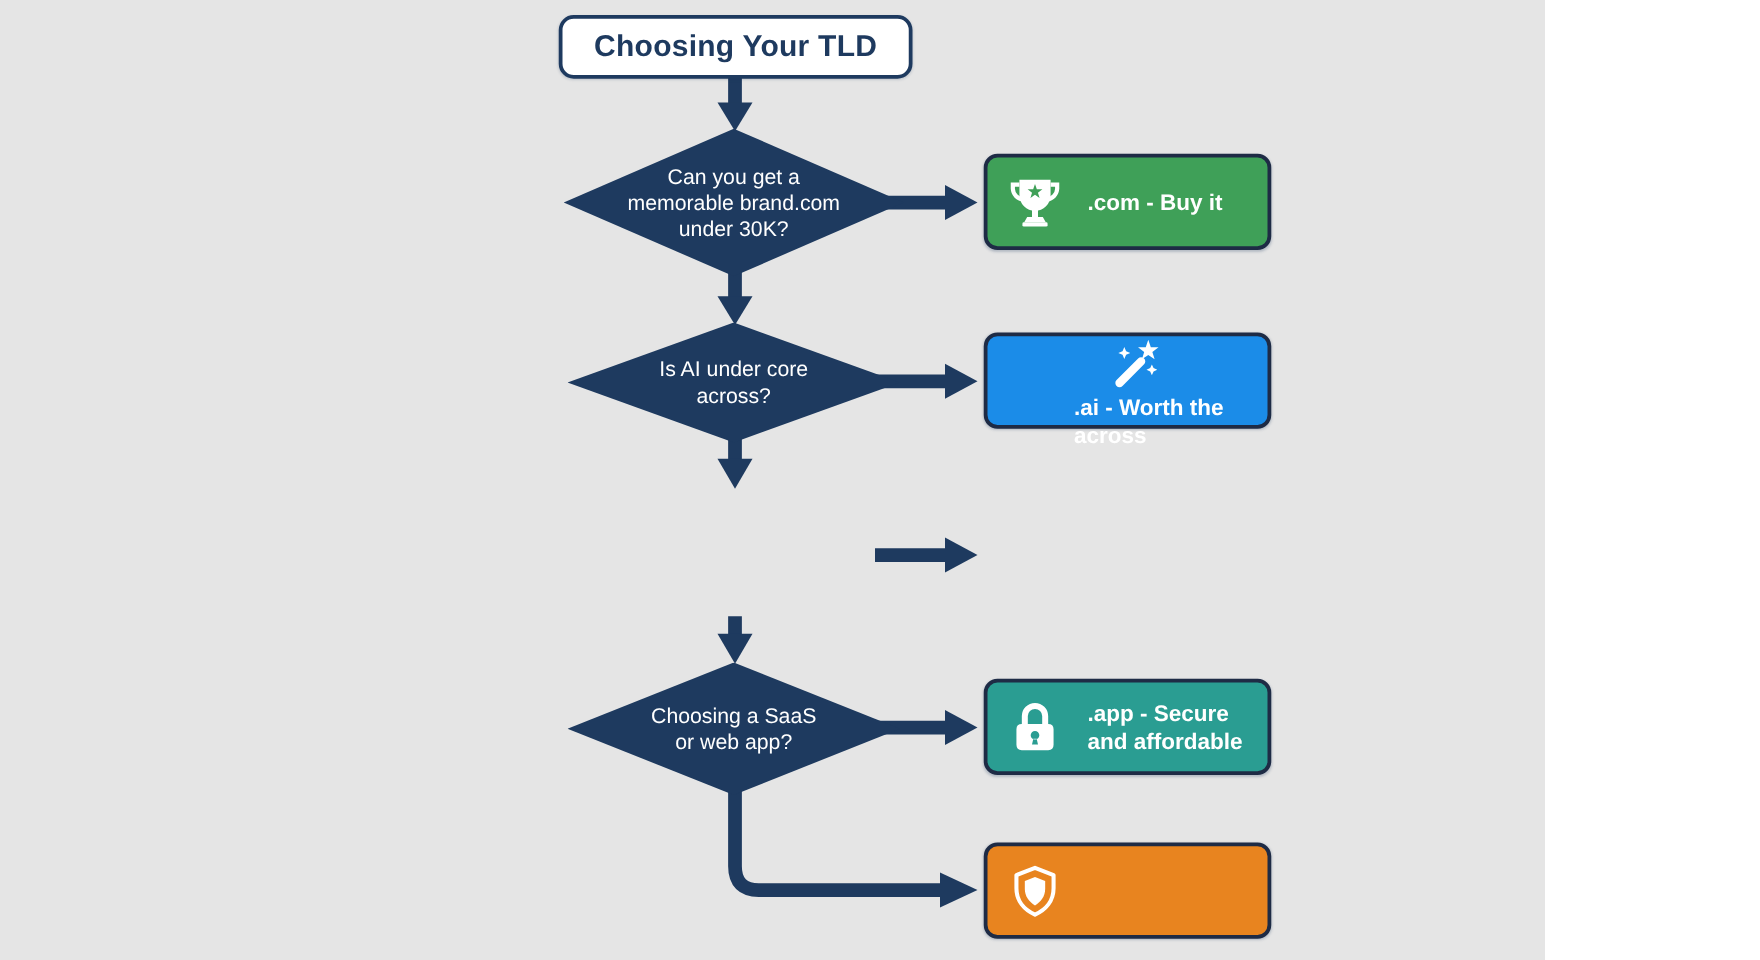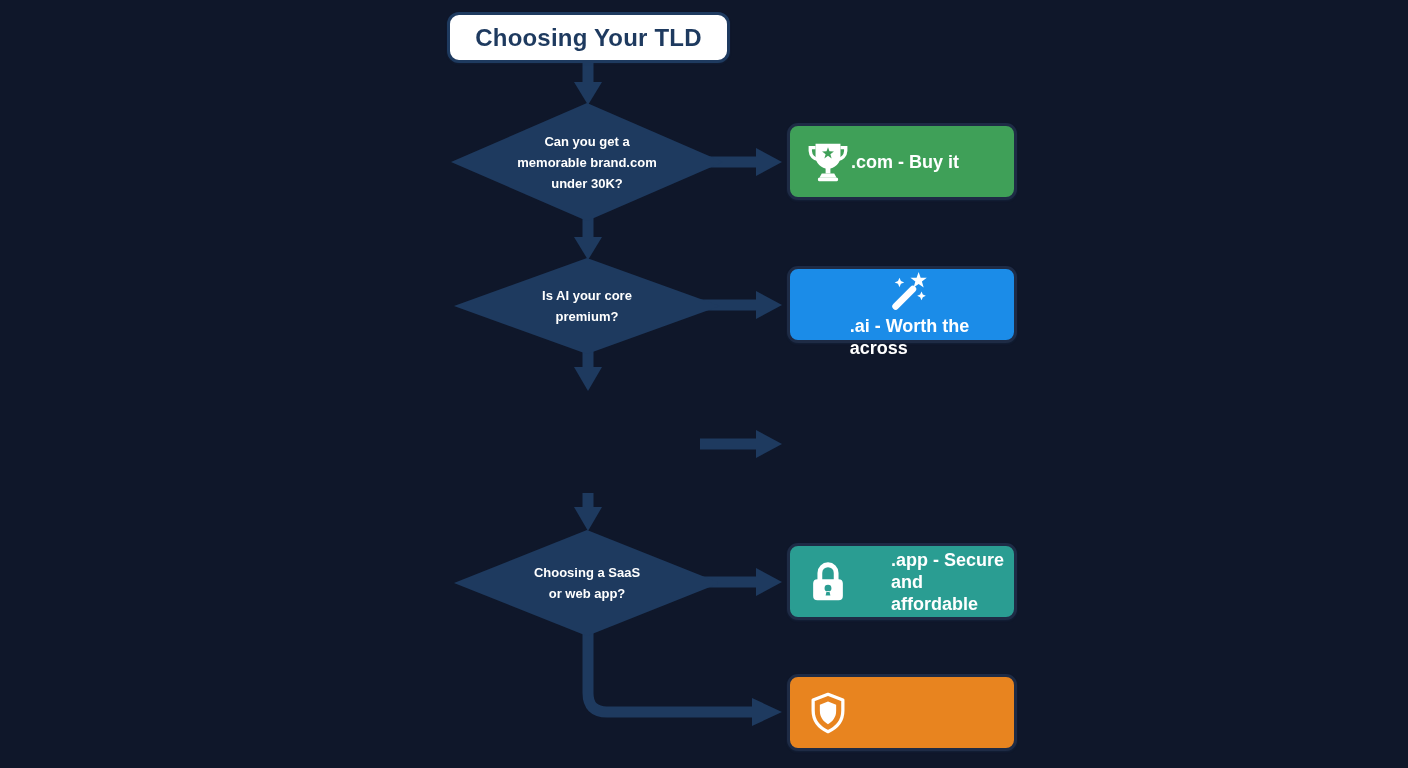--- a/index.html
+++ b/index.html
@@ -1,54 +1,54 @@
 <!DOCTYPE html>
 <html><head>
 <meta charset="utf-8">
 <style>
   html,body{margin:0;padding:0;background:#fff;}
   #canvas{
-    position:relative;width:1408px;height:768px;background:#0f172a;overflow:hidden;
+    position:relative;width:1236px;height:768px;background:#e5e5e5;overflow:hidden;
     font-family:"Liberation Sans", sans-serif;
   }
   
   .title-box{
     position:absolute;left:447px;top:12px;width:283px;height:51px;
     background:#ffffff;border:3.5px solid #1e3a5f;border-radius:12px;
     display:flex;align-items:center;justify-content:center;box-sizing:border-box;
     box-shadow:0 1px 2px rgba(30,58,95,.18);
   }
   .title-box span{font-size:24px;font-weight:700;color:#1e3a5f;letter-spacing:.2px;}
 
   
   .connectors{position:absolute;left:0;top:0;width:1408px;height:768px;}
   .connectors path.stem{stroke:#1e3a5f;stroke-width:11px;fill:none;stroke-linejoin:round;}
   .connectors polygon.head{fill:#1e3a5f;}
 
   
   .diamond{
     position:absolute;clip-path:polygon(50% 0,100% 50%,50% 100%,0 50%);
     display:flex;align-items:center;justify-content:center;text-align:center;
-    color:#fff;font-size:13px;font-weight:700;line-height:21px;
+    color:#fff;font-size:17px;font-weight:400;line-height:21px;
   }
   .diamond span{display:block;}
   .d1{left:451px;top:103px;width:272px;height:118px;}
   .d2{left:454px;top:258px;width:266px;height:96px;}
   .d3{left:454px;top:391px;width:266px;height:107px;}
   .d4{left:454px;top:530px;width:266px;height:106px;}
 
   
   .card{
     position:absolute;left:787px;width:230px;height:77px;box-sizing:border-box;
     border:3.5px solid #1e2b45;border-radius:11px;
     display:flex;align-items:center;padding-left:15px;
     box-shadow:0 1px 2px rgba(30,58,95,.25);
   }
   .card .icon{width:46px;height:46px;flex:0 0 46px;}
-  .card .txt{color:#fff;font-size:18px;font-weight:600;line-height:22px;}
+  .card .txt{margin-left:19px;color:#fff;font-size:18px;font-weight:600;line-height:22px;}
   .card .txt span{display:block;}
   .c1{top:123px;}
   .c2{top:266px;}
   .c3{top:405px;}
   .c4{top:543px;}
   .c5{top:674px;}
 </style>
 </head>
 <body>
 
@@ -99,22 +99,22 @@
 
   <div class="diamond d1" style="background: rgb(30, 58, 95);">
     <div>
       <span>Can you get a</span>
       <span>memorable brand.com</span>
       <span>under 30K?</span>
     </div>
   </div>
   <div class="diamond d2" style="background: rgb(30, 58, 95);">
     <div>
-      <span>Is AI your core</span>
-      <span>premium?</span>
+      <span>Is AI under core</span>
+      <span>across?</span>
     </div>
   </div>
   <div class="diamond d4" style="background: rgb(30, 58, 95);">
     <div>
       <span>Choosing a SaaS</span>
       <span>or web app?</span>
     </div>
   </div>
 
   <div class="card c1" style="background: rgb(63, 160, 88);">
@@ -140,21 +140,21 @@
       <path fill="#fff" d="M13,9 L14.5,12.5 L18,14 L14.5,15.5 L13,19 L11.5,15.5 L8,14 L11.5,12.5 Z"></path>
       <path fill="#fff" d="M36,23.5 L37.4,26.6 L40.5,28 L37.4,29.4 L36,32.5 L34.6,29.4 L31.5,28 L34.6,26.6 Z"></path>
     </svg>
     <div class="txt">
       <span>.ai - Worth the</span>
       <span>across</span>
     </div>
   </div>
 
 
-  <div class="card c4" style="background: rgb(42, 157, 146); gap: 40px;">
+  <div class="card c4" style="background: rgb(42, 157, 146);">
     <svg class="icon" viewBox="0 0 48 48" aria-hidden="true">
       <path d="M15.5,23 V14.5 A8.5,8.5 0 0 1 32.5,14.5 V23" fill="none" stroke="#fff" stroke-width="5"></path>
       <path fill="#fff" fill-rule="evenodd" d="M13,21 H35 Q39.5,21 39.5,25.5 V38.5 Q39.5,43 35,43 H13 Q8.5,43 8.5,38.5 V25.5 Q8.5,21 13,21 Z
         M20.4,30.5 A3.6,3.6 0 0 1 27.6,30.5 A3.6,3.6 0 0 1 20.4,30.5 Z
         M22.6,33.4 L21.5,38.2 H26.5 L25.4,33.4 Z"></path>
     </svg>
     <div class="txt">
       <span>.app - Secure</span>
       <span>and affordable</span>
     </div>

